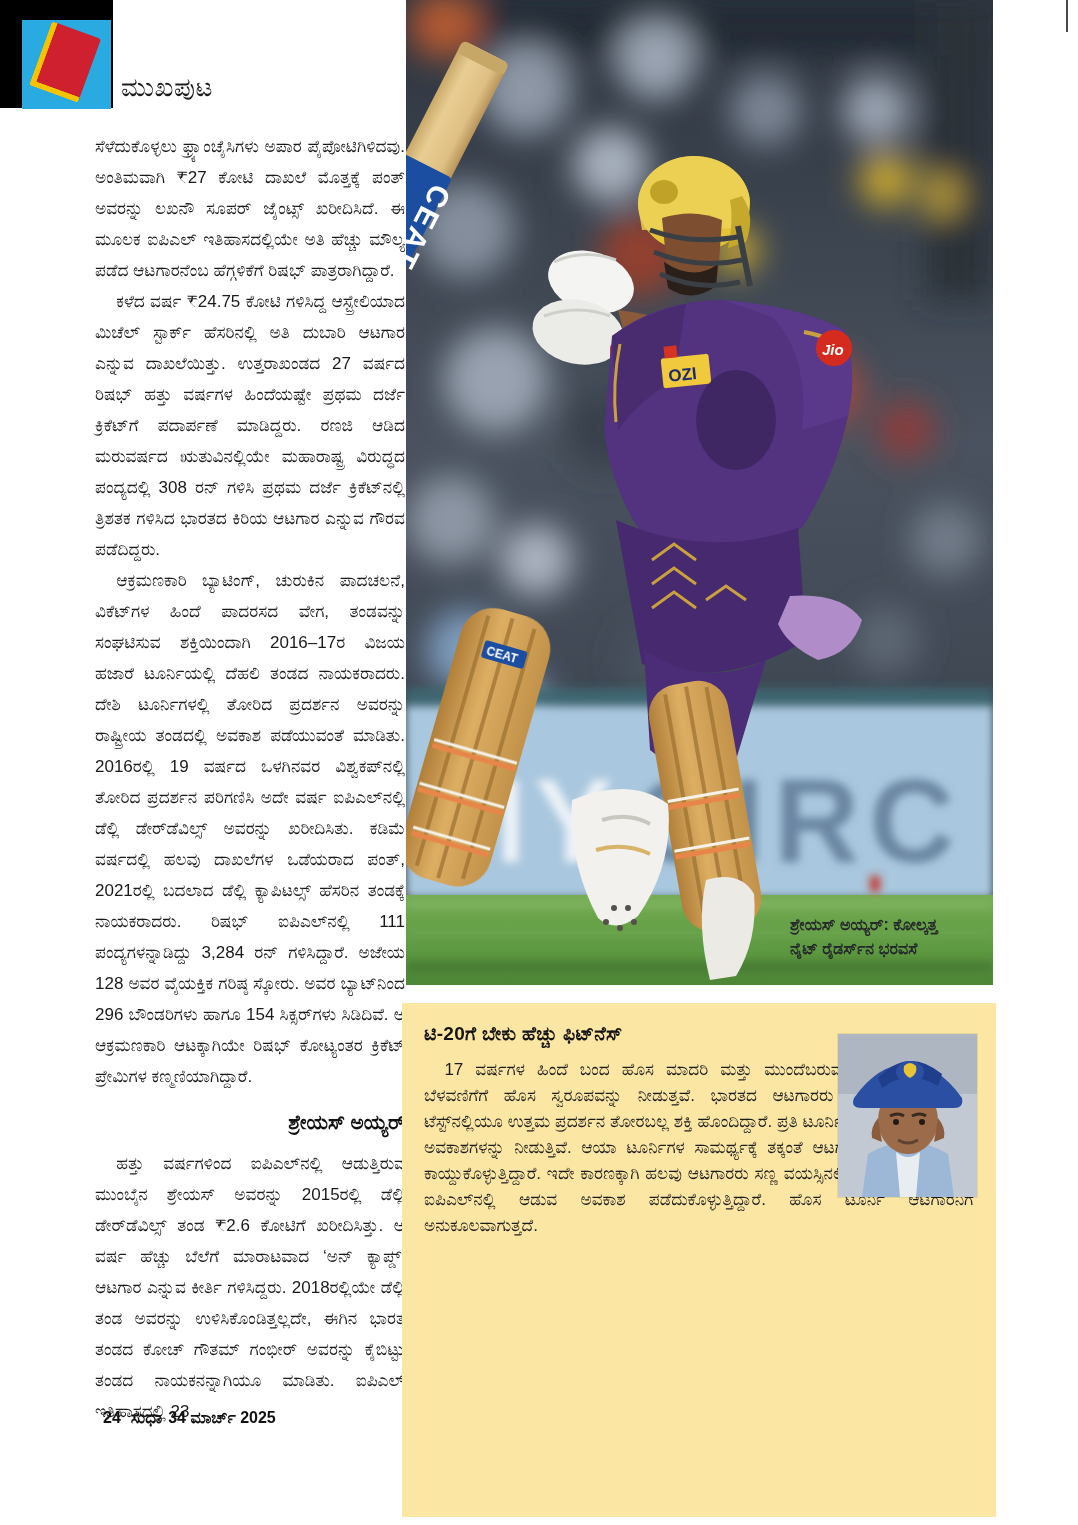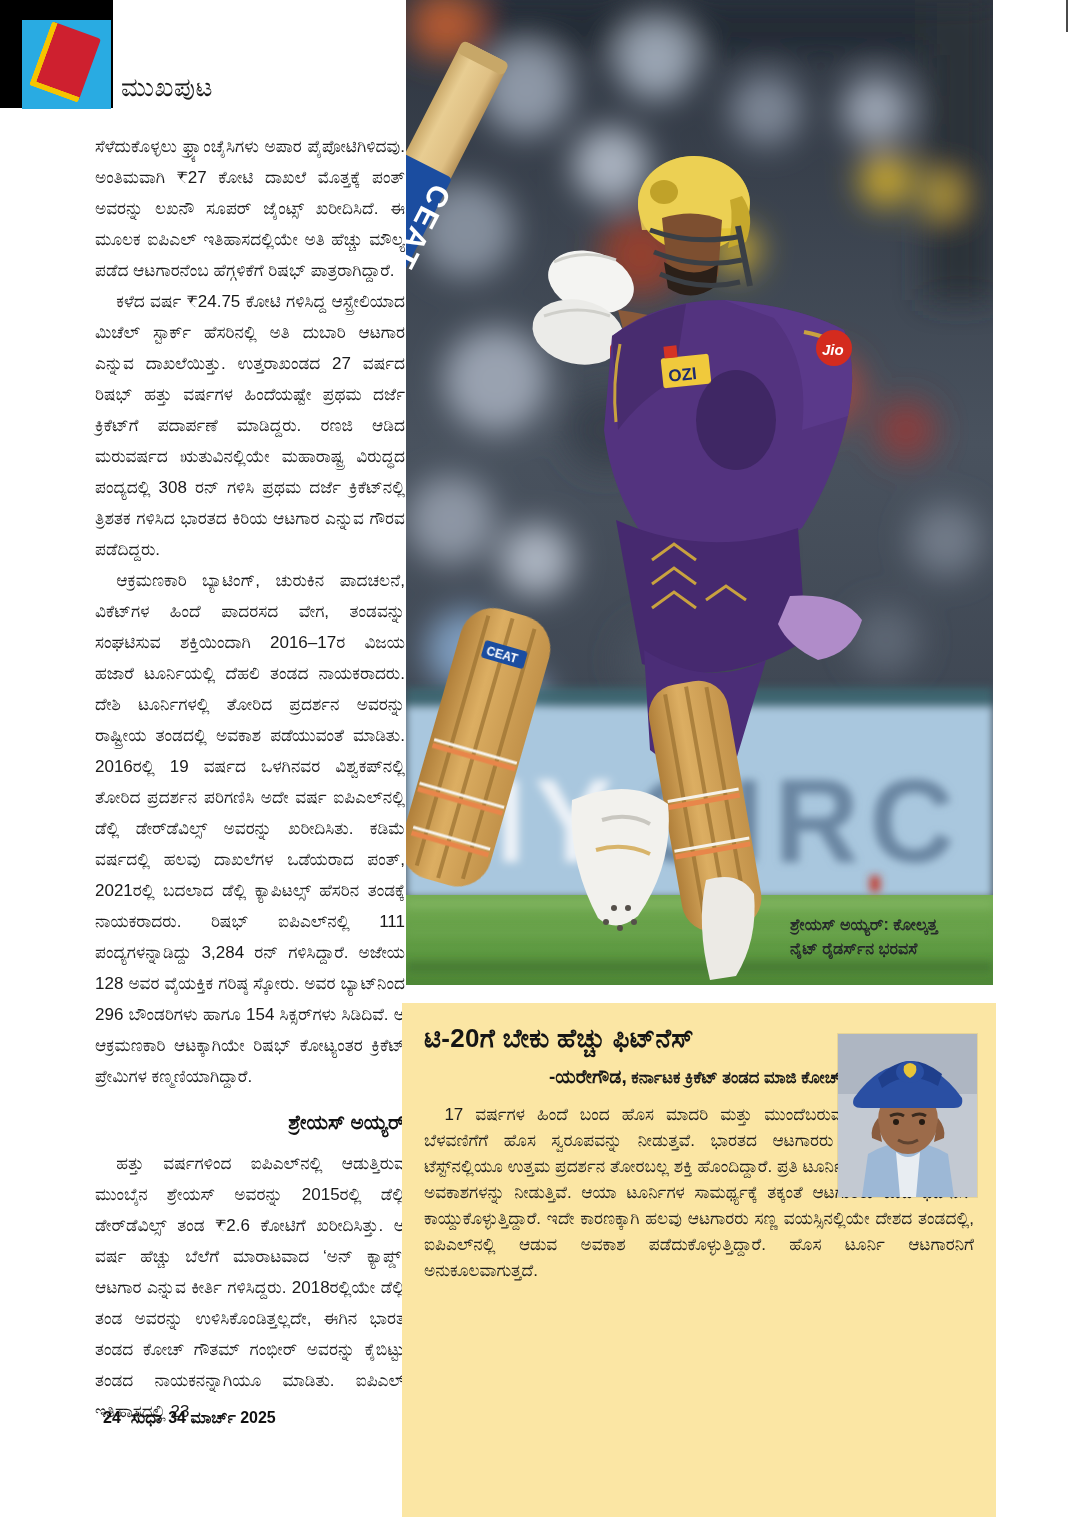--- a/index.html
+++ b/index.html
@@ -27,21 +27,21 @@
   .photo { position:absolute; left:406px; top:0; width:587px; height:985px; overflow:hidden;
            background:#3a4049; }
   .photo svg { display:block; }
   .photo-caption { position:absolute; left:384px; top:913px; width:200px; font-size:16px;
                    font-weight:bold; line-height:24px; color:#24282a; text-shadow:0 0 2px rgba(120,160,90,.35); }
   .edge-mark { position:absolute; left:1066px; top:0; width:2px; height:32px; background:#4a4a4a; }
 
   
   .opinion-box { position:absolute; left:402px; top:1003px; width:594px; height:514px;
                  background:#fbe6a4; padding:18px 22px 20px 22px; }
-  .opinion-title { font-size:26px; font-weight:bold; color:#151515; margin:2px 0 12px 0; letter-spacing:0.3px; }
+  .opinion-title { font-size:19px; font-weight:bold; color:#151515; margin:2px 0 12px 0; letter-spacing:0.3px; }
   .opinion-byline { padding-left:125px; margin-bottom:14px; white-space:nowrap; }
   .byline-name { font-size:19px; font-weight:bold; color:#151515; }
   .byline-role { font-size:16.5px; font-weight:600; color:#1a1a1a; }
   .opinion-body p { font-size:17px; line-height:26px; text-align:justify; color:#1c1c1c; margin:0; }
   .opinion-body p.first { margin-right:150px; }
   .opinion-body p.second { text-indent:1.2em; margin-top:1px; }
   .coach-photo { position:absolute; top:31px; right:19px; width:139px; height:163px; overflow:hidden;
                  box-shadow:0 0 0 1px rgba(0,0,0,.08); }
 
   
@@ -258,23 +258,20 @@
     </svg>
     <div class="photo-caption">
       <div>ಶ್ರೇಯಸ್ ಅಯ್ಯರ್: ಕೋಲ್ಕತ್ತ</div>
       <div>ನೈಟ್ ರೈಡರ್ಸ್‌ನ ಭರವಸೆ</div>
     </div>
   </div>
   <div class="edge-mark"></div>
 
   <div class="opinion-box">
     <div class="opinion-title">ಟಿ-20ಗೆ ಬೇಕು ಹೆಚ್ಚು ಫಿಟ್‌ನೆಸ್</div>
-    <div class="opinion-byline">
-      <span class="byline-name">-ಯರೇಗೌಡ,</span><span class="byline-role"> ಕರ್ನಾಟಕ ಕ್ರಿಕೆಟ್ ತಂಡದ ಮಾಜಿ ಕೋಚ್</span>
-    </div>
     <div class="coach-photo">
       <svg width="139" height="163" viewBox="0 0 139 163">
         <rect x="0" y="0" width="139" height="163" fill="#c3c9d2"></rect>
         <rect x="0" y="0" width="139" height="60" fill="#aeb6c2"></rect>
         <path d="M30,120 Q70,96 110,120 L116,163 L24,163 Z" fill="#9db8d6"></path>
         <path d="M58,118 q12,10 24,0 l-4,45 h-16 Z" fill="#e8edf2"></path>
         <ellipse cx="70" cy="86" rx="30" ry="34" fill="#9c6b4a"></ellipse>
         <path d="M40,84 q-8,10 -6,20 l10,4 Z M100,84 q8,10 6,20 l-10,4 Z" fill="#8a5c3e"></path>
         <path d="M52,82 q8,-4 14,0 M74,82 q8,-4 14,0" stroke="#3a2a1e" stroke-width="3" fill="none"></path>
         <circle cx="58" cy="88" r="3" fill="#241a12"></circle>

